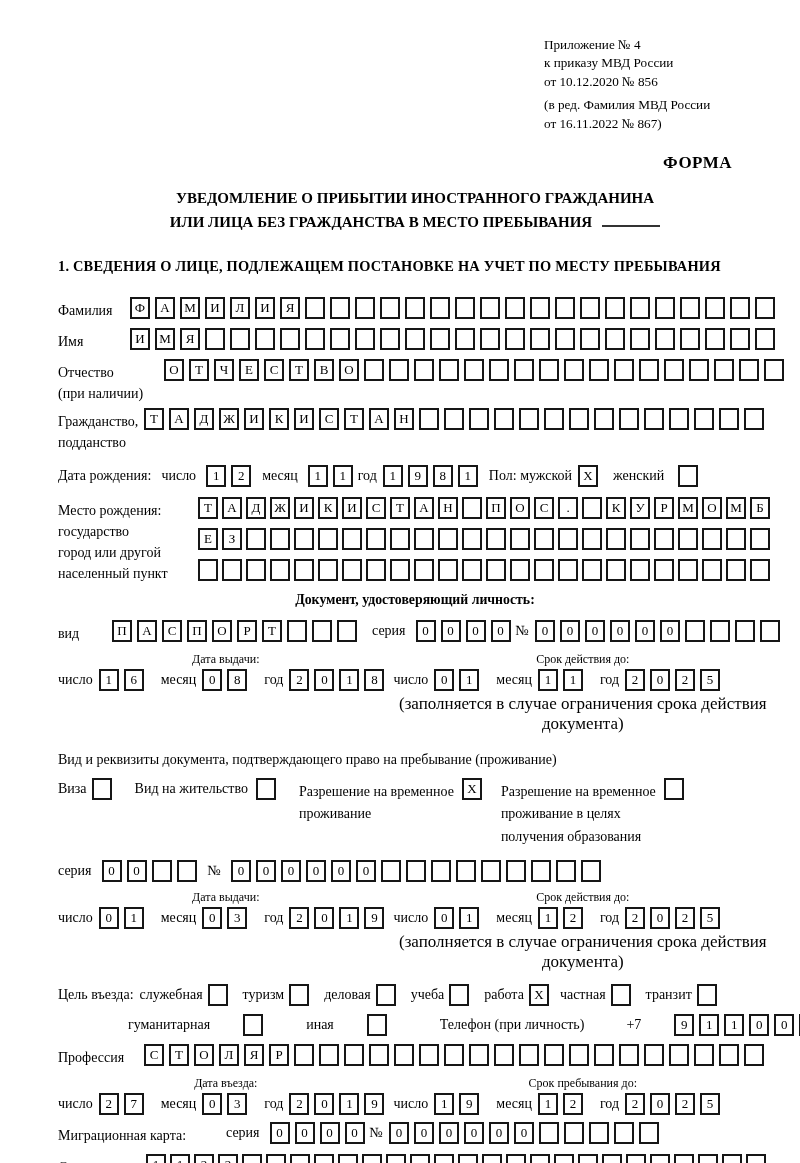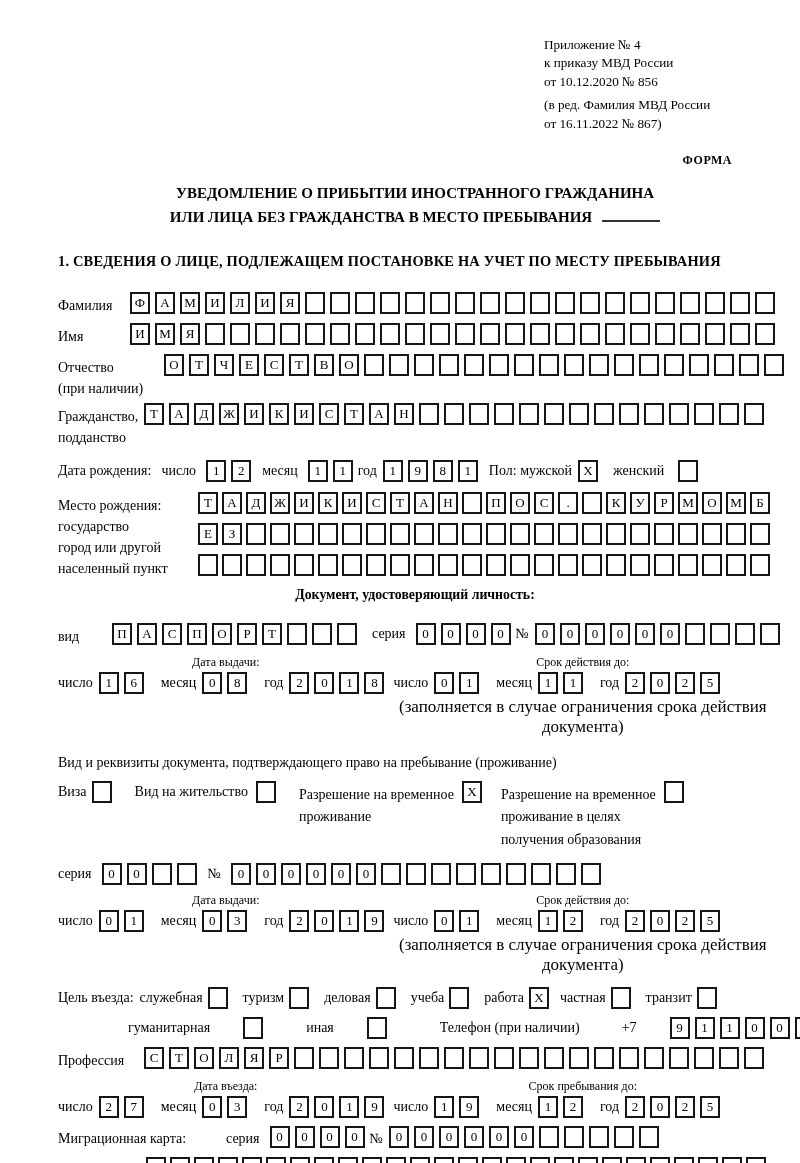--- a/index.html
+++ b/index.html
@@ -1,21 +1,21 @@
 <!DOCTYPE html>
 <html><head>
 <meta charset="utf-8">
 <style>
   html,body{margin:0;padding:0;background:#fff;}
   body{width:800px;height:1163px;overflow:hidden;color:#000;
        font-family:"Liberation Serif","DejaVu Serif",serif;font-size:14px;}
   .page{padding:36px 28px 0 58px;}
   .appendix{width:190px;margin:0 38px 0 auto;font-size:13.2px;line-height:1.4;}
   .revision{width:190px;margin:5px 38px 0 auto;font-size:13.2px;line-height:1.4;}
-  .forma{text-align:right;margin:20px 40px 0 0;font-weight:bold;font-size:12px;letter-spacing:.5px;}
+  .forma{text-align:right;margin:20px 40px 0 0;font-weight:bold;font-size:17px;letter-spacing:.5px;}
   .title{text-align:center;font-weight:bold;font-size:15px;line-height:1.55;margin-top:14px;}
   .blank-line{display:inline-block;width:58px;border-bottom:2px solid #333;vertical-align:baseline;margin-left:10px;}
   .sec{font-weight:bold;font-size:14.4px;margin-top:24px;letter-spacing:.2px;}
   .frow{display:flex;align-items:flex-start;margin-top:7px;}
   .flabel{flex:none;padding-top:3px;line-height:1.5;}
   .lw72{width:72px}.lw106{width:106px}.lw86{width:86px}.lw140{width:140px}
   .lw54{width:54px}.lw150{width:150px}.lw88{width:88px}
   .cells{display:flex;flex:none;}
   .cell{box-sizing:border-box;flex:none;width:20px;height:22px;border:2px solid #161616;
         margin-right:5px;text-align:center;line-height:18px;font-size:13px;background:#fff;}
@@ -311,21 +311,21 @@
           <span class="cell"></span>
           <span class="cell"></span>
           <span class="cell"></span>
           <span class="cell"></span>
         </div>
     </div>
   </div>
 
   <div class="doc-heading" style="margin-top:2px;">Документ, удостоверяющий личность:</div>
 
-  <div class="frow" style="margin-top:20px;">
+  <div class="frow" style="margin-top:12px;">
     <div class="flabel lw54">вид</div>
     <div class="cells">
         <span class="cell">П</span>
         <span class="cell">А</span>
         <span class="cell">С</span>
         <span class="cell">П</span>
         <span class="cell">О</span>
         <span class="cell">Р</span>
         <span class="cell">Т</span>
         <span class="cell"></span>
@@ -550,21 +550,21 @@
 
   <div class="purpose" style="margin-top:8px;padding-left:70px;gap:28px;">
     <span class="w">гуманитарная</span>
     <span class="cells">
         <span class="cell"></span>
       </span>
     <span class="w">иная</span>
     <span class="cells">
         <span class="cell"></span>
       </span>
-    <span class="w gap10">Телефон (при наличии)</span>
+    <span class="w gap10">Телефон (при личность)</span>
     <span class="w gap14">+7</span>
     <span class="cells gap6">
         <span class="cell">9</span>
         <span class="cell">1</span>
         <span class="cell">1</span>
         <span class="cell">0</span>
         <span class="cell">0</span>
         <span class="cell">0</span>
         <span class="cell">0</span>
         <span class="cell">0</span>
@@ -644,21 +644,21 @@
         <span class="cells">
             <span class="cell">2</span>
             <span class="cell">0</span>
             <span class="cell">2</span>
             <span class="cell">5</span>
           </span>
       </div>
     </div>
   </div>
 
-  <div class="frow" style="align-items:center;">
+  <div class="frow" style="">
     <div class="flabel lw150">Миграционная карта:</div>
     <div class="inline-lbl gap18">серия</div>
     <div class="cells gap10">
         <span class="cell">0</span>
         <span class="cell">0</span>
         <span class="cell">0</span>
         <span class="cell">0</span>
       </div>
     <div class="inline-lbl">№</div>
     <div class="cells gap6">

